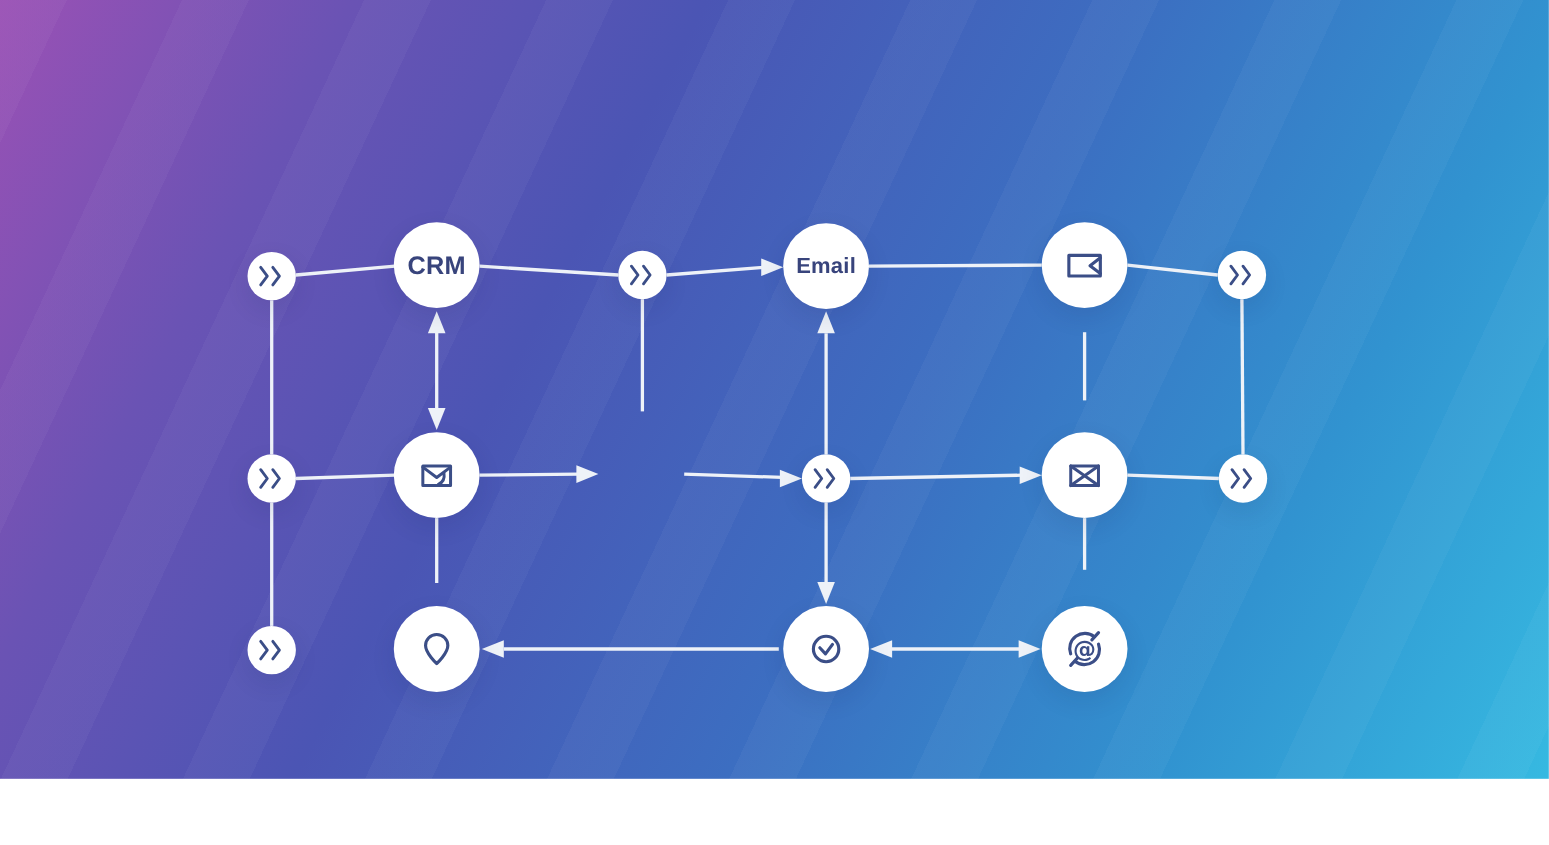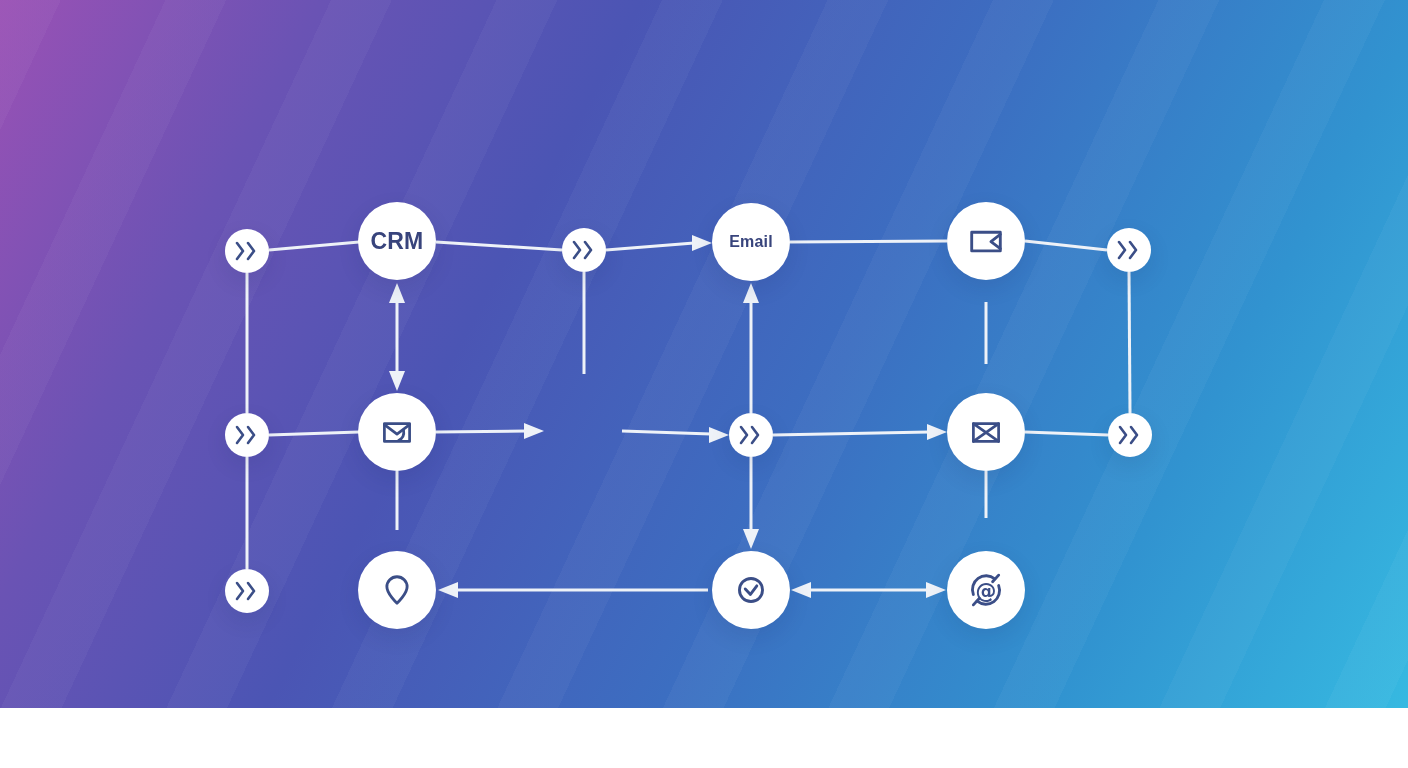--- a/index.html
+++ b/index.html
@@ -28,21 +28,21 @@
     position: absolute; background: var(--node-fill); border-radius: 50%;
     display: flex; align-items: center; justify-content: center;
     box-shadow: 0 8px 22px rgba(18,28,80,0.10);
   }
   .node.big   { width: 78px; height: 78px; }
   .node.small { width: 44px; height: 44px; }
   .node-label {
     color: var(--label-color); font-weight: bold; font-size: 23px;
     letter-spacing: 0.2px; line-height: 1; user-select: none;
   }
-  .node-label.lg { font-size: 16px; }
+  .node-label.lg { font-size: 20px; }
   .icon-stroke {
     stroke: var(--icon-color); fill: none;
     stroke-width: 2.6; stroke-linejoin: round; stroke-linecap: round;
   }
   .icon-fill-text { fill: var(--icon-color); font-weight: bold; }
 </style>
 </head>
 <body style="--wire-color: #eef2f8; --icon-color: #3b4e87; --label-color: #38447c; --node-fill: #ffffff;">
 
 <div class="stage">

